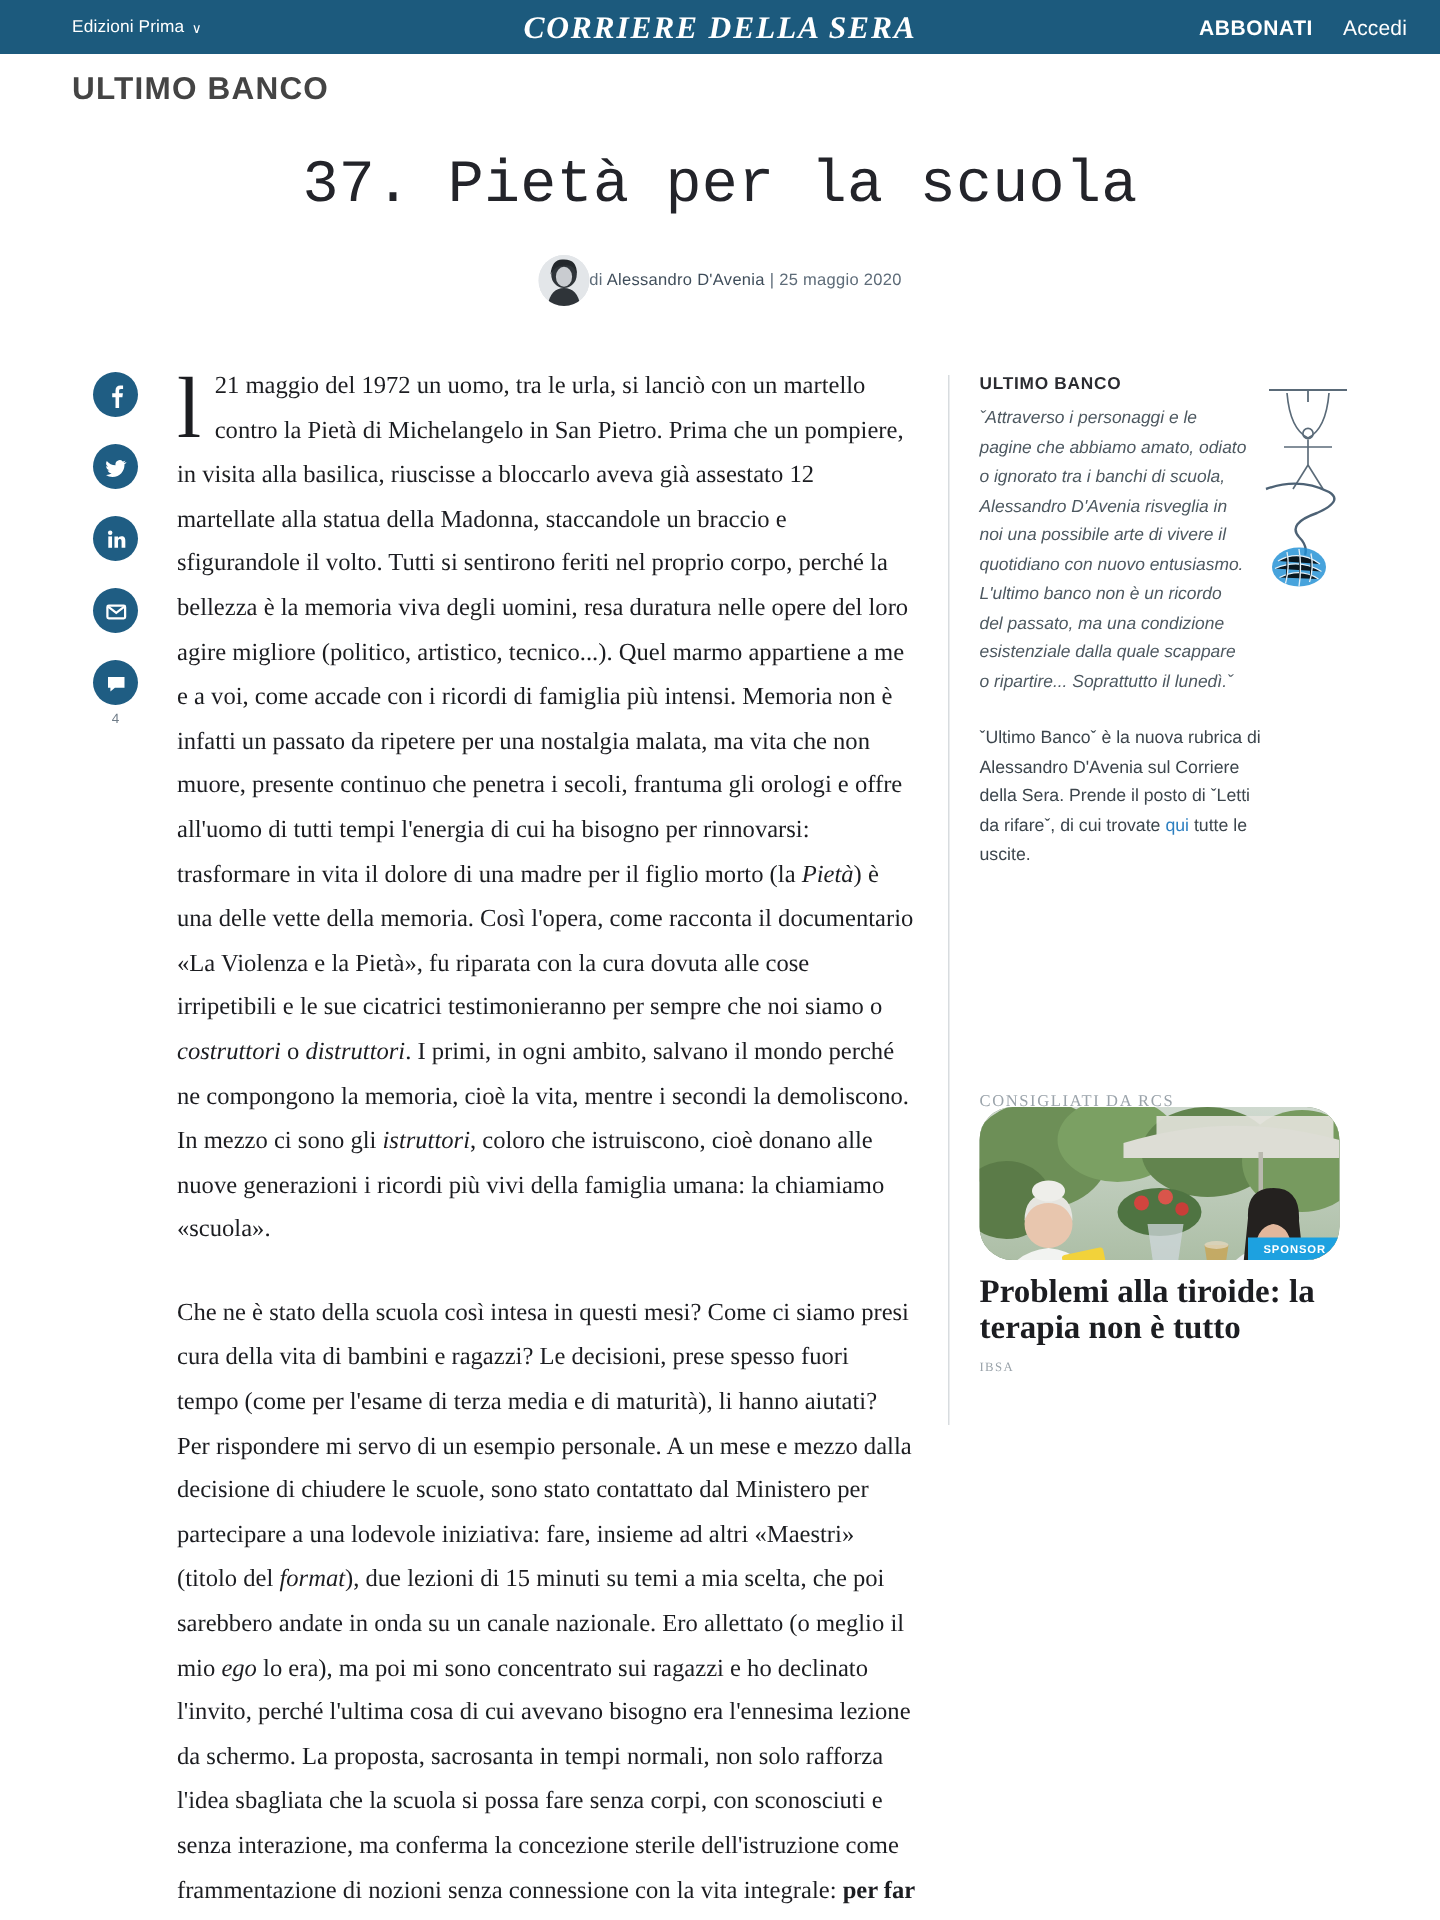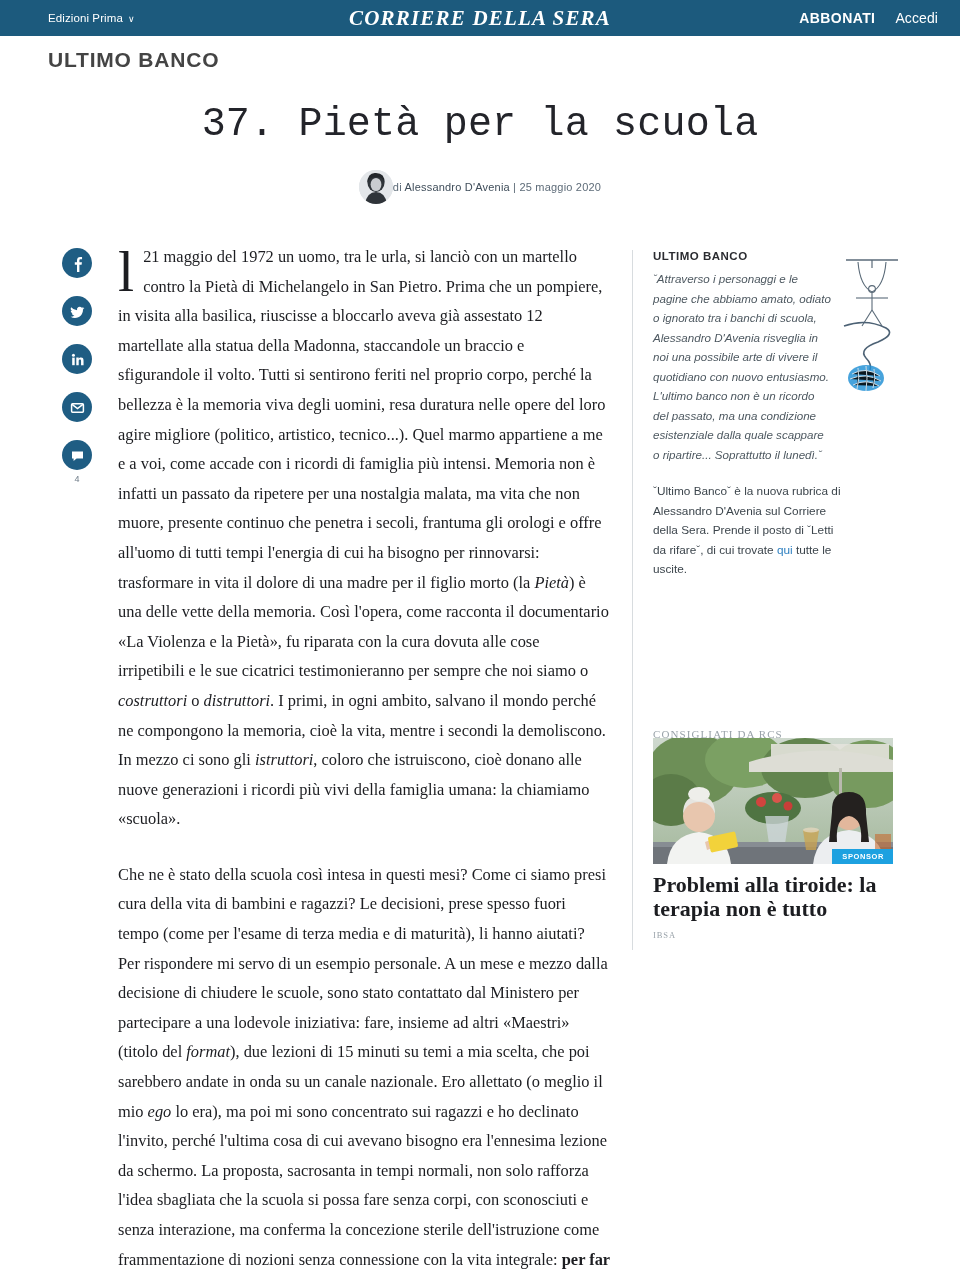--- a/index.html
+++ b/index.html
@@ -175,23 +175,24 @@
     font-family: Liberation Serif, serif;
     margin-top: 16px;
   }
   .promo {
     position: absolute; top: 488px; left: 20px;
     width: 240px;
     cursor: pointer;
   }
   .promo-img {
     position: relative;
-    width: 240px; height: 126px;
+    width: 240px; height: 102px;
     overflow: hidden;
     background: #6f8a63;
+    border-radius: 22px;
   }
   .sponsor-tag {
     position: absolute; right: 0; bottom: 0;
     background: #1da1e0; color: #ffffff;
     font-size: 7.5px; letter-spacing: 0.6px;
     padding: 3px 9px 3px 10px;
     font-weight: bold;
   }
   .promo-title {
     margin-top: 9px;

